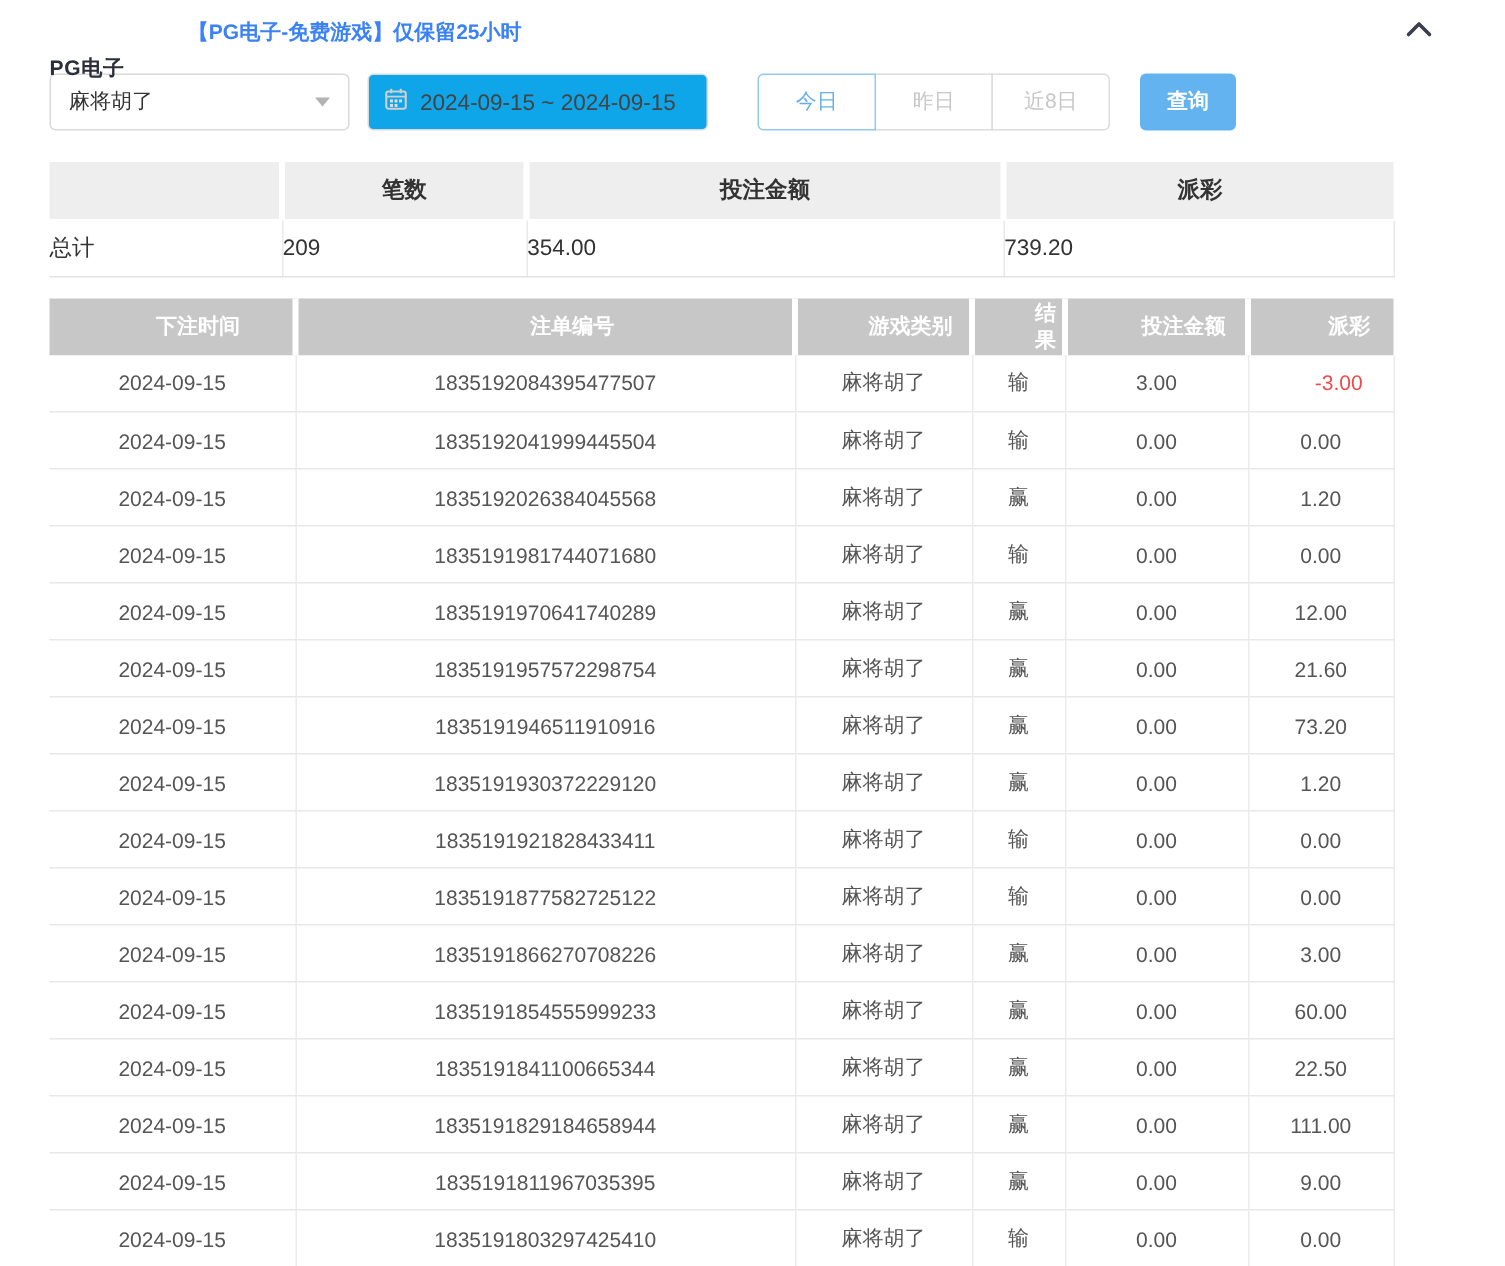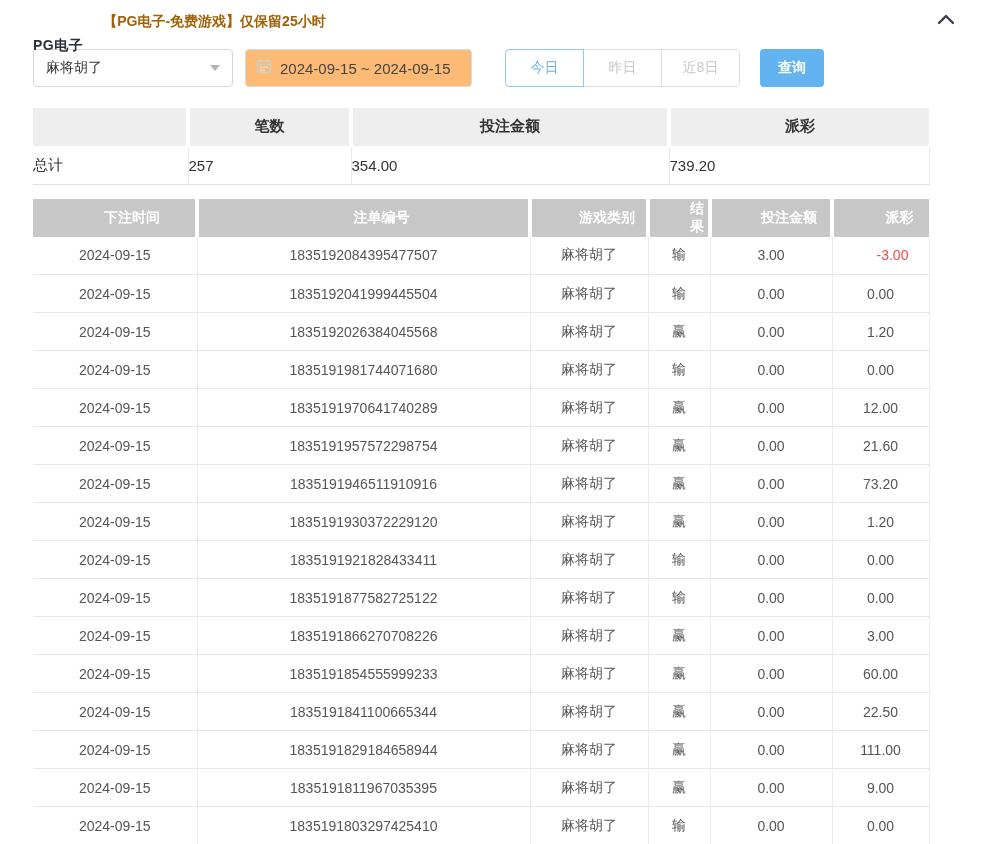--- a/index.html
+++ b/index.html
@@ -3,34 +3,34 @@
 <meta charset="utf-8">
 <style>
   * { margin: 0; padding: 0; box-sizing: border-box; }
   html, body { width: 1003px; height: 844px; background: #ffffff; overflow: hidden; }
   body { font-family: "Liberation Sans", "DejaVu Sans", sans-serif; color: #333; }
   .page { width: 1003px; height: 844px; padding: 0 33px 0 33px; position: relative; overflow: hidden; }
 
   
   .panel-header { padding-top: 12px; display: flex; align-items: center; position: relative; height: 32px; }
   .panel-title { font-size: 14px; font-weight: bold; color: #2b2f3a; letter-spacing: .5px; margin-top: 47px; }
-  .panel-notice { font-size: 14px; font-weight: bold; color: #a16207; margin-left: 20px; }
+  .panel-notice { font-size: 14px; font-weight: bold; color: #3b82f6; margin-left: 42px; }
   .collapse-btn { position: absolute; right: 12px; top: 8px; width: 24px; height: 24px; cursor: pointer;
                   display: flex; align-items: center; justify-content: center; background: none; border: none; }
 
   
   .filters { margin-top: 16px; display: flex; align-items: center; height: 40px; }
   .select-box { width: 200px; height: 38px; border: 1px solid #d9d9d9; border-radius: 4px;
                 display: flex; align-items: center; padding: 0 12px; font-size: 14px; color: #333;
                 cursor: pointer; background: #fff; }
   .select-box .select-value { flex: 1; }
   .caret-down { width: 0; height: 0; border-left: 5px solid transparent; border-right: 5px solid transparent;
                 border-top: 6px solid #b3b3b3; margin-left: 6px; }
   .date-box { margin-left: 12px; width: 227px; height: 38px; border: 1px solid #d9d9d9; border-radius: 4px;
-              display: flex; align-items: center; padding: 0 10px; background: #fdba74; cursor: pointer; }
+              display: flex; align-items: center; padding: 0 10px; background: #0ea5e9; cursor: pointer; }
   .date-box .date-value { font-size: 15px; color: #444; margin-left: 8px; white-space: nowrap; }
   .quick-group { margin-left: 10px; display: flex; }
   .quick-btn { height: 38px; width: 79px; background: #fff; border: 1px solid #dcdcdc; font-size: 14px;
                color: #c7c7c7; cursor: pointer; margin-left: -1px; font-family: inherit; }
   .quick-btn:first-child { margin-left: 0; border-radius: 4px 0 0 4px; }
   .quick-btn:last-child { border-radius: 0 4px 4px 0; }
   .quick-btn.active { border-color: #8fc9f1; color: #69b0e6; position: relative; z-index: 2; margin-left: 23px; }
   .search-btn { margin-left: 20px; width: 64px; height: 38px; background: #63b3f0; color: #fff;
                 border: none; border-radius: 4px; font-size: 14px; font-weight: bold; cursor: pointer;
                 font-family: Liberation Serif, serif; }
@@ -114,21 +114,21 @@
       <tr>
         <th></th>
         <th>笔数</th>
         <th>投注金额</th>
         <th>派彩</th>
       </tr>
     </thead>
     <tbody>
       <tr>
         <td>总计</td>
-        <td>257</td>
+        <td>209</td>
         <td>354.00</td>
         <td>739.20</td>
       </tr>
     </tbody>
   </table>
 
   <table class="records-table">
     <colgroup>
         <col style="width:164px">
         <col style="width:333px">

